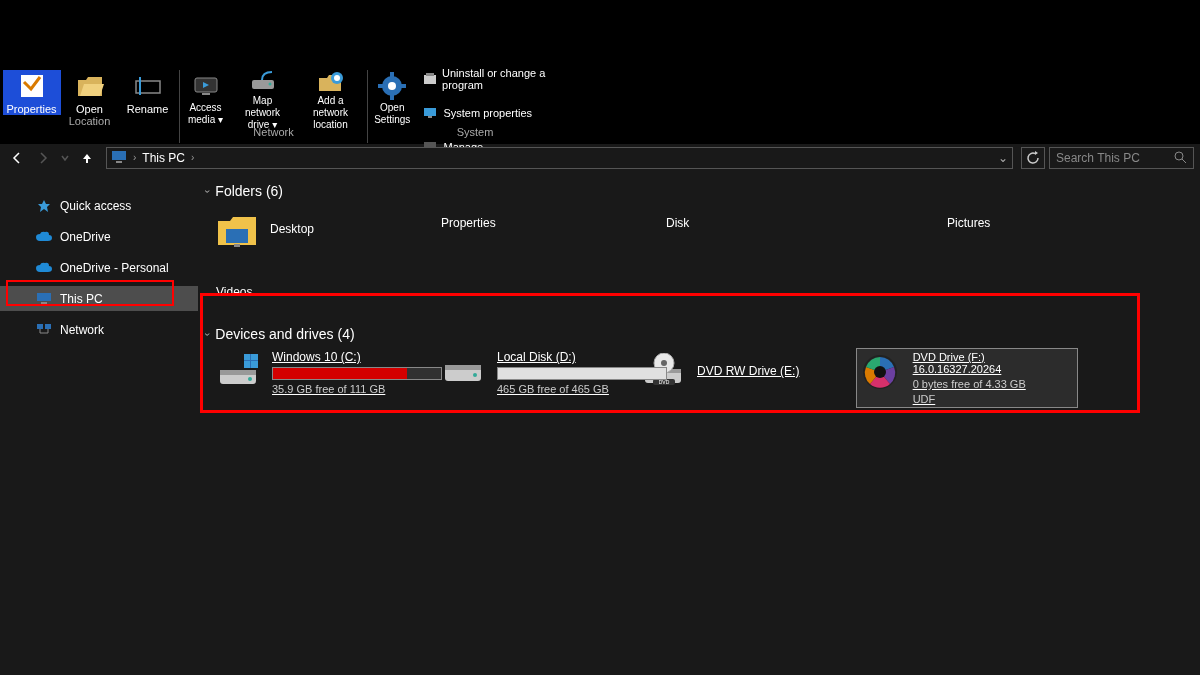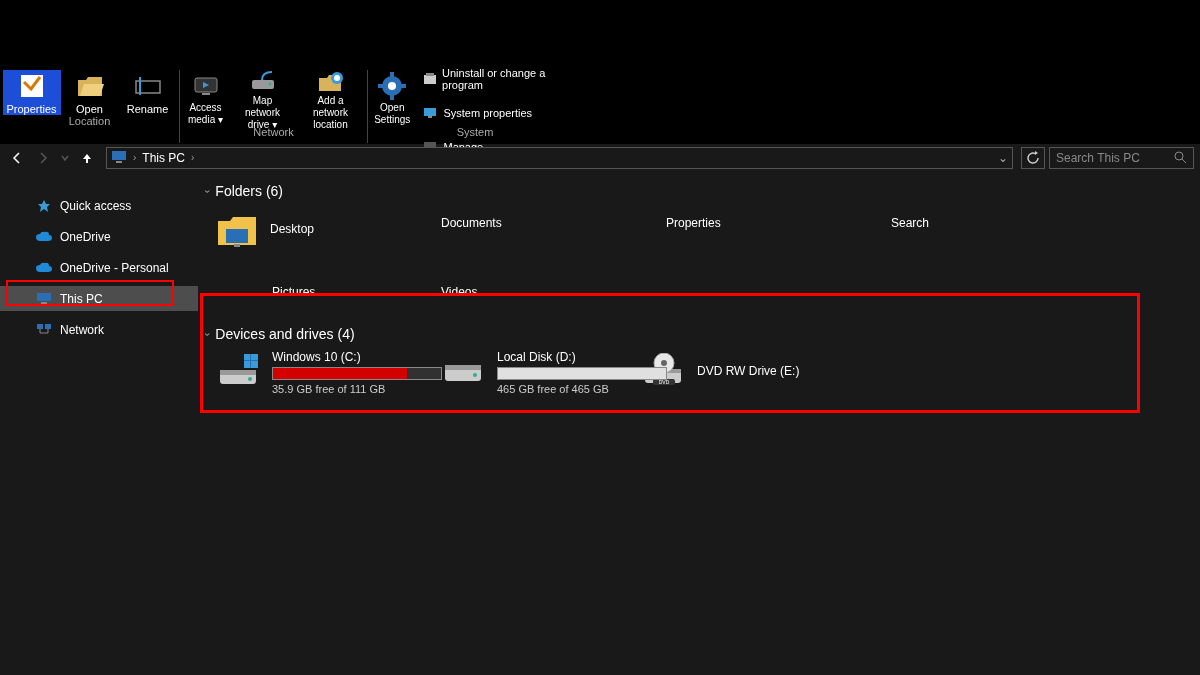--- a/index.html
+++ b/index.html
@@ -43,21 +43,21 @@
 
   .main { flex: 1; background: #191919; padding: 6px 0 0 6px; position:relative;}
   .section-header { display:flex; align-items:center; gap:6px; font-size:14px; color:#fff; margin: 6px 0 6px 2px;}
   .section-header .chev { font-size:10px; color:#aaa; transform: rotate(90deg); display:inline-block;}
   .folders-grid { display: grid; grid-template-columns: 225px 225px 225px 225px; row-gap: 21px; margin-left: 12px; margin-bottom:12px;}
   .folder-cell { display:flex; align-items:center; gap:14px; height:36px; cursor:pointer;}
   .folder-cell.first { height:48px;}
   .folder-ico { width:40px; height:36px; }
   .folder-label { font-size:12px; color:#fff;}
 
-  .drives-grid { display:grid; grid-template-columns: 225px 200px 215px 240px; margin-left:12px; column-gap:0;}
+  .drives-grid { display:grid; grid-template-columns: 225px 200px 215px 240px; margin-left:12px; column-gap:0;text-decoration:underline;}
   .drive-cell { display:flex; gap:12px; align-items:flex-start; cursor:pointer; padding:2px;}
   .drive-cell.selected { border:1px solid #888; background:#2c2c2c;}
   .drive-ico { width:42px; height:42px; display:flex; align-items:center; justify-content:center;}
   .drive-info { display:flex; flex-direction:column; gap:3px;}
   .drive-name { font-size:12px; color:#fff;}
   .drive-bar { width:170px; height:13px; border:1px solid #888; background:#313131; position:relative;}
   .drive-bar .fill { position:absolute; left:0; top:0; bottom:0; }
   .drive-free { font-size:11px; color:#ccc;}
   .drives-highlight { position:absolute; border:3px solid #ff0000; pointer-events:none;}
 
@@ -299,27 +299,24 @@
         <span class="folder-ico">
           <svg width="42" height="38" viewBox="0 0 42 38">
               <path d="M2 10 L14 10 L17 6 L40 6 L40 34 L2 34 Z" fill="#f0c24a"></path>
               <rect x="10" y="18" width="22" height="14" fill="#2a6fb5"></rect>
               <rect x="18" y="33" width="6" height="3" fill="#888"></rect>
             </svg>
         </span>
         <span class="folder-label">Desktop</span>
       </div>
       <div class="folder-cell">
-          <span class="folder-label">Documents</span>
+          <span class="folder-label">Properties</span>
         </div>
       <div class="folder-cell">
-          <span class="folder-label">Properties</span>
-        </div>
-      <div class="folder-cell">
-          <span class="folder-label">Search</span>
+          <span class="folder-label">Disk</span>
         </div>
       <div class="folder-cell" style="padding-left:56px;">
           <span class="folder-label">Pictures</span>
         </div>
       <div class="folder-cell">
           <span class="folder-label">Videos</span>
         </div>
     </div>
 
     <div class="section-header" style="margin-top:16px;">
@@ -376,19 +373,37 @@
               <circle cx="21" cy="10" r="3" fill="#666"></circle>
               <rect x="10" y="26" width="22" height="6" rx="2" fill="#333"></rect>
               <text x="21" y="31" font-size="5" fill="#fff" text-anchor="middle">DVD</text>
             </svg>
         </span>
         <div class="drive-info" style="justify-content:center; height:42px;">
           <span class="drive-name">DVD RW Drive (E:)</span>
         </div>
       </div>
 
+      <div class="drive-cell selected" style="width:222px;">
+        <span class="drive-ico">
+          <svg width="38" height="38" viewBox="0 0 38 38">
+              <circle cx="19" cy="19" r="17" fill="#222"></circle>
+              <path d="M19 4 A15 15 0 0 1 33 14 L19 19 Z" fill="#2a6fb5"></path>
+              <path d="M33 14 A15 15 0 0 1 29 31 L19 19 Z" fill="#6b3fa0"></path>
+              <path d="M29 31 A15 15 0 0 1 9 31 L19 19 Z" fill="#d6306b"></path>
+              <path d="M9 31 A15 15 0 0 1 5 14 L19 19 Z" fill="#d97a00"></path>
+              <path d="M5 14 A15 15 0 0 1 19 4 L19 19 Z" fill="#2aa86f"></path>
+              <circle cx="19" cy="19" r="6" fill="#111"></circle>
+            </svg>
+        </span>
+        <div class="drive-info">
+          <span class="drive-name" style="font-size:11px;">DVD Drive (F:) 16.0.16327.20264</span>
+          <span class="drive-free">0 bytes free of 4.33 GB</span>
+          <span class="drive-free">UDF</span>
+        </div>
+      </div>
     </div>
 
     <div class="drives-highlight" style="left:2px; top:122px; width:940px; height:120px;"></div>
   </div>
 </div>
 
 <div class="side-highlight"></div>
 
 </body></html>

